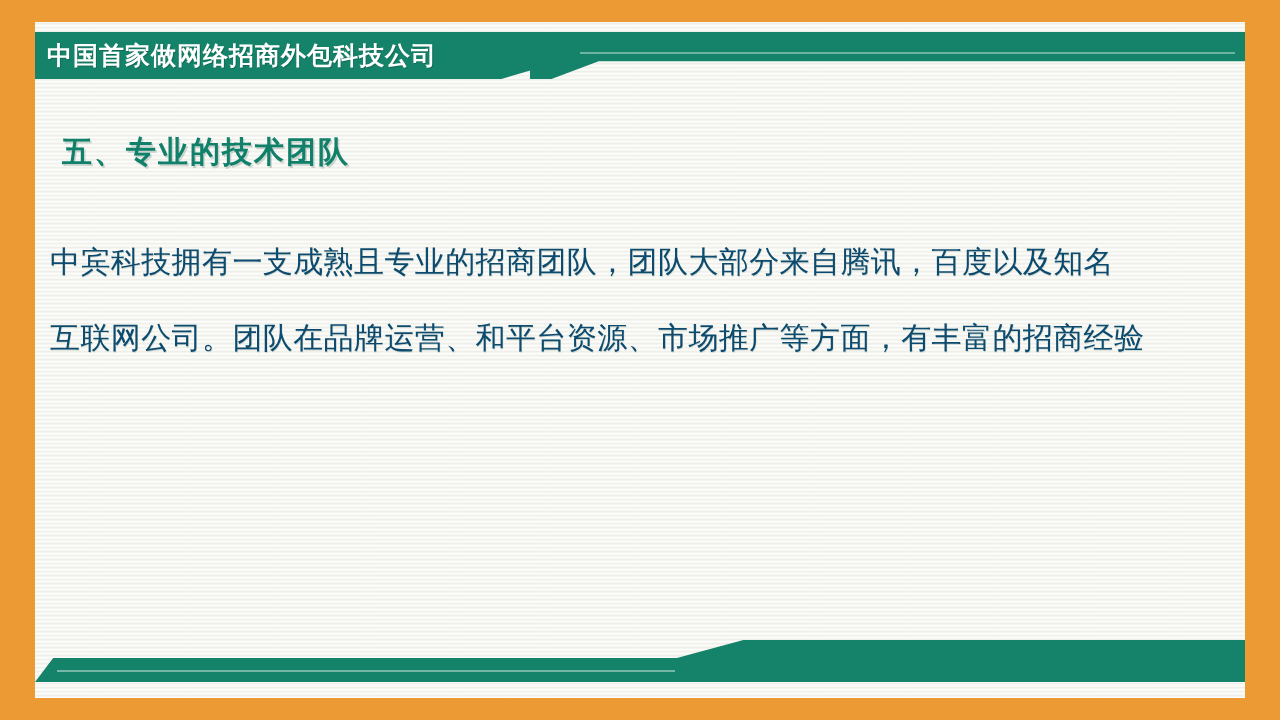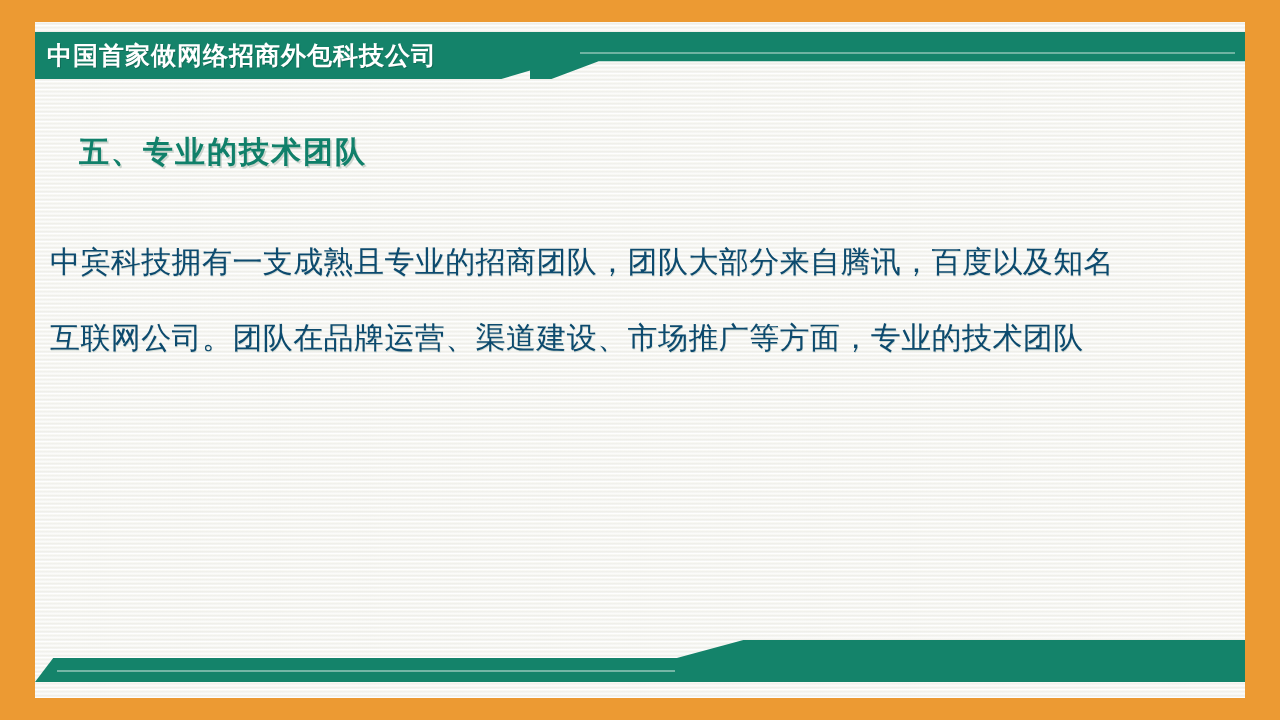--- a/index.html
+++ b/index.html
@@ -94,21 +94,21 @@
     font-size: 25px;
     font-weight: bold;
     letter-spacing: 1px;
     white-space: nowrap;
     text-shadow: 1px 1px 0 rgba(0,0,0,0.18);
   }
 
   
   #section-heading {
     position: absolute;
-    left: 79px;
+    left: 62px;
     top: 132px;
     font-size: 30px;
     font-weight: bold;
     color: #10806a;
     letter-spacing: 2px;
     white-space: nowrap;
     text-shadow: 1.5px 1.5px 0 rgba(150,170,160,0.45);
   }
 
   
@@ -188,21 +188,21 @@
     <div id="header-title">中国首家做网络招商外包科技公司</div>
   </div>
 
   <div id="section-heading">五、专业的技术团队</div>
 
   <div id="body-copy">
     <span class="line stretch">
       <span>中宾科技拥有一支成熟且专业的招商团队，团队大部分来自腾讯，百度以及知名</span>
     </span>
     <span class="line stretch">
-      <span>互联网公司。团队在品牌运营、渠道建设、市场推广等方面，专业的技术团队</span>
+      <span>互联网公司。团队在品牌运营、和平台资源、市场推广等方面，有丰富的招商经验</span>
     </span>
   </div>
 
   <div id="footer-band">
     <div id="footer-green-left"></div>
     <div id="footer-hairline"></div>
     <div id="footer-green-right">
       
     </div>
   </div>

